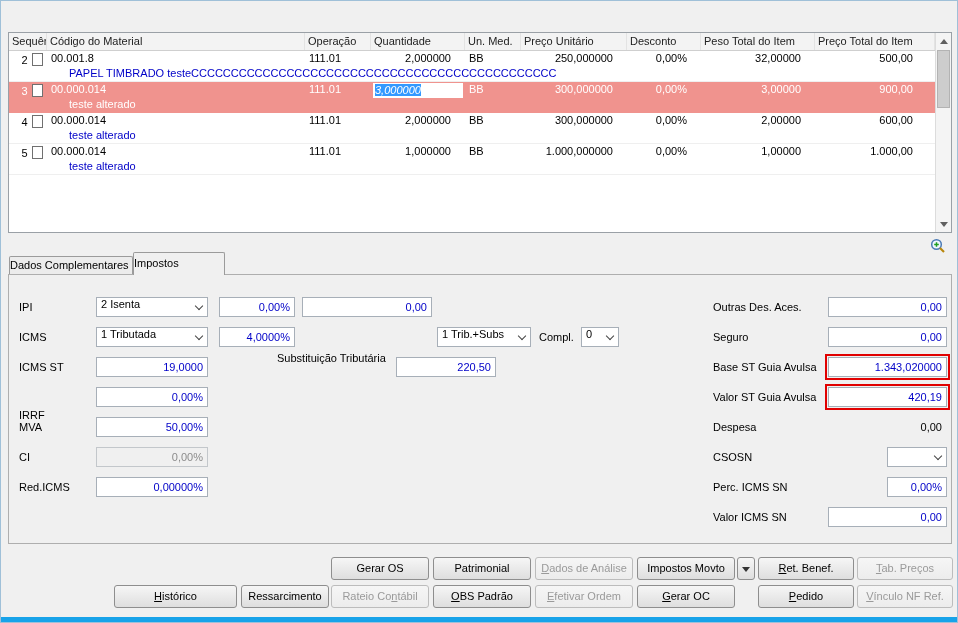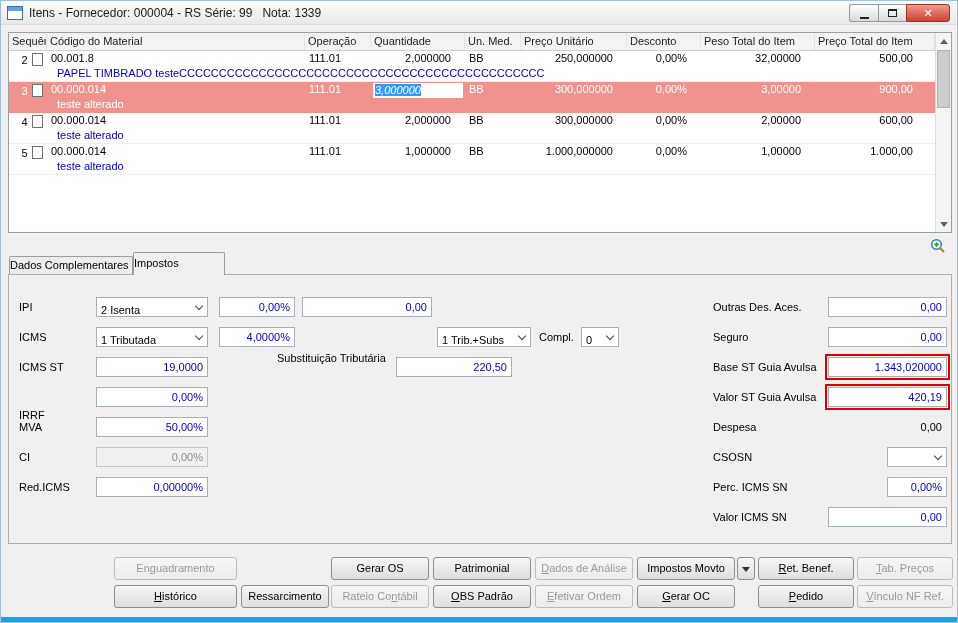--- a/index.html
+++ b/index.html
@@ -36,21 +36,21 @@
   .grid-header .hc { border-right:1px solid #e3e3e3; padding:2px 3px; white-space:nowrap; overflow:hidden; color:#222; }
   .grid-body { position:absolute; top:18px; left:0; right:16px; bottom:0; background:#fff; overflow:hidden; }
   .grow { height:31px; border-bottom:1px solid #efefef; }
   .grow .l1 { height:16px; padding-top:1px; }
   .cell { padding:0 4px; white-space:nowrap; overflow:hidden; }
   .num { text-align:right; padding-right:14px; }
   .pt { padding-right:22px; }
   .c-seq { display:flex; align-items:center; padding-left:10px; }
   .seqnum { width:10px; text-align:right; margin-right:4px; }
   .cb { width:13px; height:13px; background:#fff; border:1px solid #707070; display:inline-block; }
-  .l2 { height:14px; padding-left:48px; color:#0000C8; white-space:nowrap; overflow:hidden; }
+  .l2 { height:14px; padding-left:60px; color:#0000C8; white-space:nowrap; overflow:hidden; }
   .grow.selected { background:#F0938E; border-bottom-color:#F0938E; color:#fff; }
   .grow.selected .l2 { color:#fff; }
   .qtcell { padding:0 2px; }
   .editbox { display:block; background:#fff; height:16px; padding:1px 2px; text-align:left; }
   .editbox .sel { background:#3399FF; color:#fff;font-style:italic; }
 
   
   .vscroll { position:absolute; top:0; right:0; bottom:0; width:16px; background:#f4f4f4; border-left:1px solid #dcdcdc; }
   .sb-btn { position:absolute; left:0; width:15px; height:16px; display:flex; align-items:center; justify-content:center; background:#f4f4f4; }
   .sb-up { top:0; } .sb-down { bottom:0; }
@@ -68,53 +68,38 @@
   .panel { position:absolute; left:7px; top:273px; width:944px; height:270px;
            border:1px solid #aeaeae; background:#f0f0f0; z-index:0; }
 
   
   .flabel { position:absolute; height:20px; line-height:20px; white-space:nowrap; z-index:2; }
   .tfield { position:absolute; height:20px; line-height:18px; border:1px solid #a7afb8; background:#fff;
             color:#0000C8; text-align:right; padding:0 4px; z-index:2; white-space:nowrap; }
   .tfield.disabled { background:#f0f0f0; color:#8c8c8c; border-color:#c3c7cb; }
   .tfield.red { outline:2px solid #E10000; outline-offset:1px; }
   .flatval { position:absolute; height:20px; line-height:20px; text-align:right; padding-right:5px; z-index:2; }
-  .combo { position:absolute; height:20px; border:1px solid #a7afb8; background:#fff; display:flex; align-items:flex-end; z-index:2; }
+  .combo { position:absolute; height:20px; border:1px solid #a7afb8; background:#fff; display:flex; align-items:flex-start; z-index:2; }
   .combo .ct { flex:1; padding-left:4px; white-space:nowrap; overflow:hidden; color:#000; }
   .combo .ca { width:16px; align-self:stretch; display:flex; align-items:center; justify-content:center; }
   .chev { width:6px; height:6px; border-right:1.5px solid #444; border-bottom:1.5px solid #444;
           transform:rotate(45deg); margin-top:-3px; }
 
   
   .btn { position:absolute; height:23px; line-height:21px; text-align:center; border:1px solid #8e8e8e;
          border-radius:3px; background:linear-gradient(#f6f6f6,#dedede); white-space:nowrap; z-index:2; }
   .btn.disabled { color:#9a9a9a; border-color:#bcbcbc; background:linear-gradient(#f6f6f6,#ececec); }
   .tri-down-sm { display:inline-block; width:0; height:0; border-left:4px solid transparent;
                  border-right:4px solid transparent; border-top:5px solid #333; margin-top:8px; }
 </style>
 </head>
 <body>
 
 <div class="window">
 
-  <div class="titlebar">
-    <span class="win-icon"></span>
-    <span class="title-text">Itens - Fornecedor: 000004 - RS Série: 99   Nota: 1339</span>
-    <div class="caption">
-      <div class="cap min">
-          <span class="glyph-min"></span>
-        </div>
-      <div class="cap max">
-          <span class="glyph-max"></span>
-        </div>
-      <div class="cap close">
-          <span>✕</span>
-        </div>
-    </div>
-  </div>
 
   <div class="grid">
     <div class="grid-header gcols">
       <div class="hc">Sequência</div>
       <div class="hc">Código do Material</div>
       <div class="hc">Operação</div>
       <div class="hc">Quantidade</div>
       <div class="hc">Un. Med.</div>
       <div class="hc">Preço Unitário</div>
       <div class="hc">Desconto</div>
@@ -251,21 +236,21 @@
   <div class="combo" style="left:580px;top:326px;width:38px">
     <span class="ct">0</span>
     <span class="ca">
         <span class="chev"></span>
       </span>
   </div>
 
   <span class="flabel" style="left:18px;top:356px">ICMS ST</span>
   <div class="tfield" style="left:95px;top:356px;width:112px">19,0000</div>
   <span class="flabel" style="left:276px;top:347px">Substituição Tributária</span>
-  <div class="tfield" style="left:395px;top:356px;width:116px">220,50</div>
+  <div class="tfield" style="left:395px;top:356px;width:100px">220,50</div>
 
   <span class="flabel" style="left:18px;top:404px">IRRF</span>
   <div class="tfield" style="left:95px;top:386px;width:112px">0,00%</div>
 
   <span class="flabel" style="left:18px;top:416px">MVA</span>
   <div class="tfield" style="left:95px;top:416px;width:112px">50,00%</div>
 
   <span class="flabel" style="left:18px;top:446px">CI</span>
   <div class="tfield disabled" style="left:95px;top:446px;width:112px">0,00%</div>
 
@@ -294,23 +279,20 @@
         <span class="chev"></span>
       </span>
   </div>
 
   <span class="flabel" style="left:712px;top:476px">Perc. ICMS SN</span>
   <div class="tfield" style="left:886px;top:476px;width:60px">0,00%</div>
 
   <span class="flabel" style="left:712px;top:506px">Valor ICMS SN</span>
   <div class="tfield" style="left:827px;top:506px;width:119px">0,00</div>
 
-  <div class="btn disabled" style="left:113px;top:556px;width:123px">
-    <span>En<u>q</u>uadramento</span>
-  </div>
   <div class="btn" style="left:330px;top:556px;width:98px">
     <span>Gerar OS</span>
   </div>
   <div class="btn" style="left:432px;top:556px;width:98px">
     <span>Patrimonial</span>
   </div>
   <div class="btn disabled" style="left:534px;top:556px;width:98px">
     <span><u>D</u>ados de Análise</span>
   </div>
   <div class="btn" style="left:636px;top:556px;width:98px">

